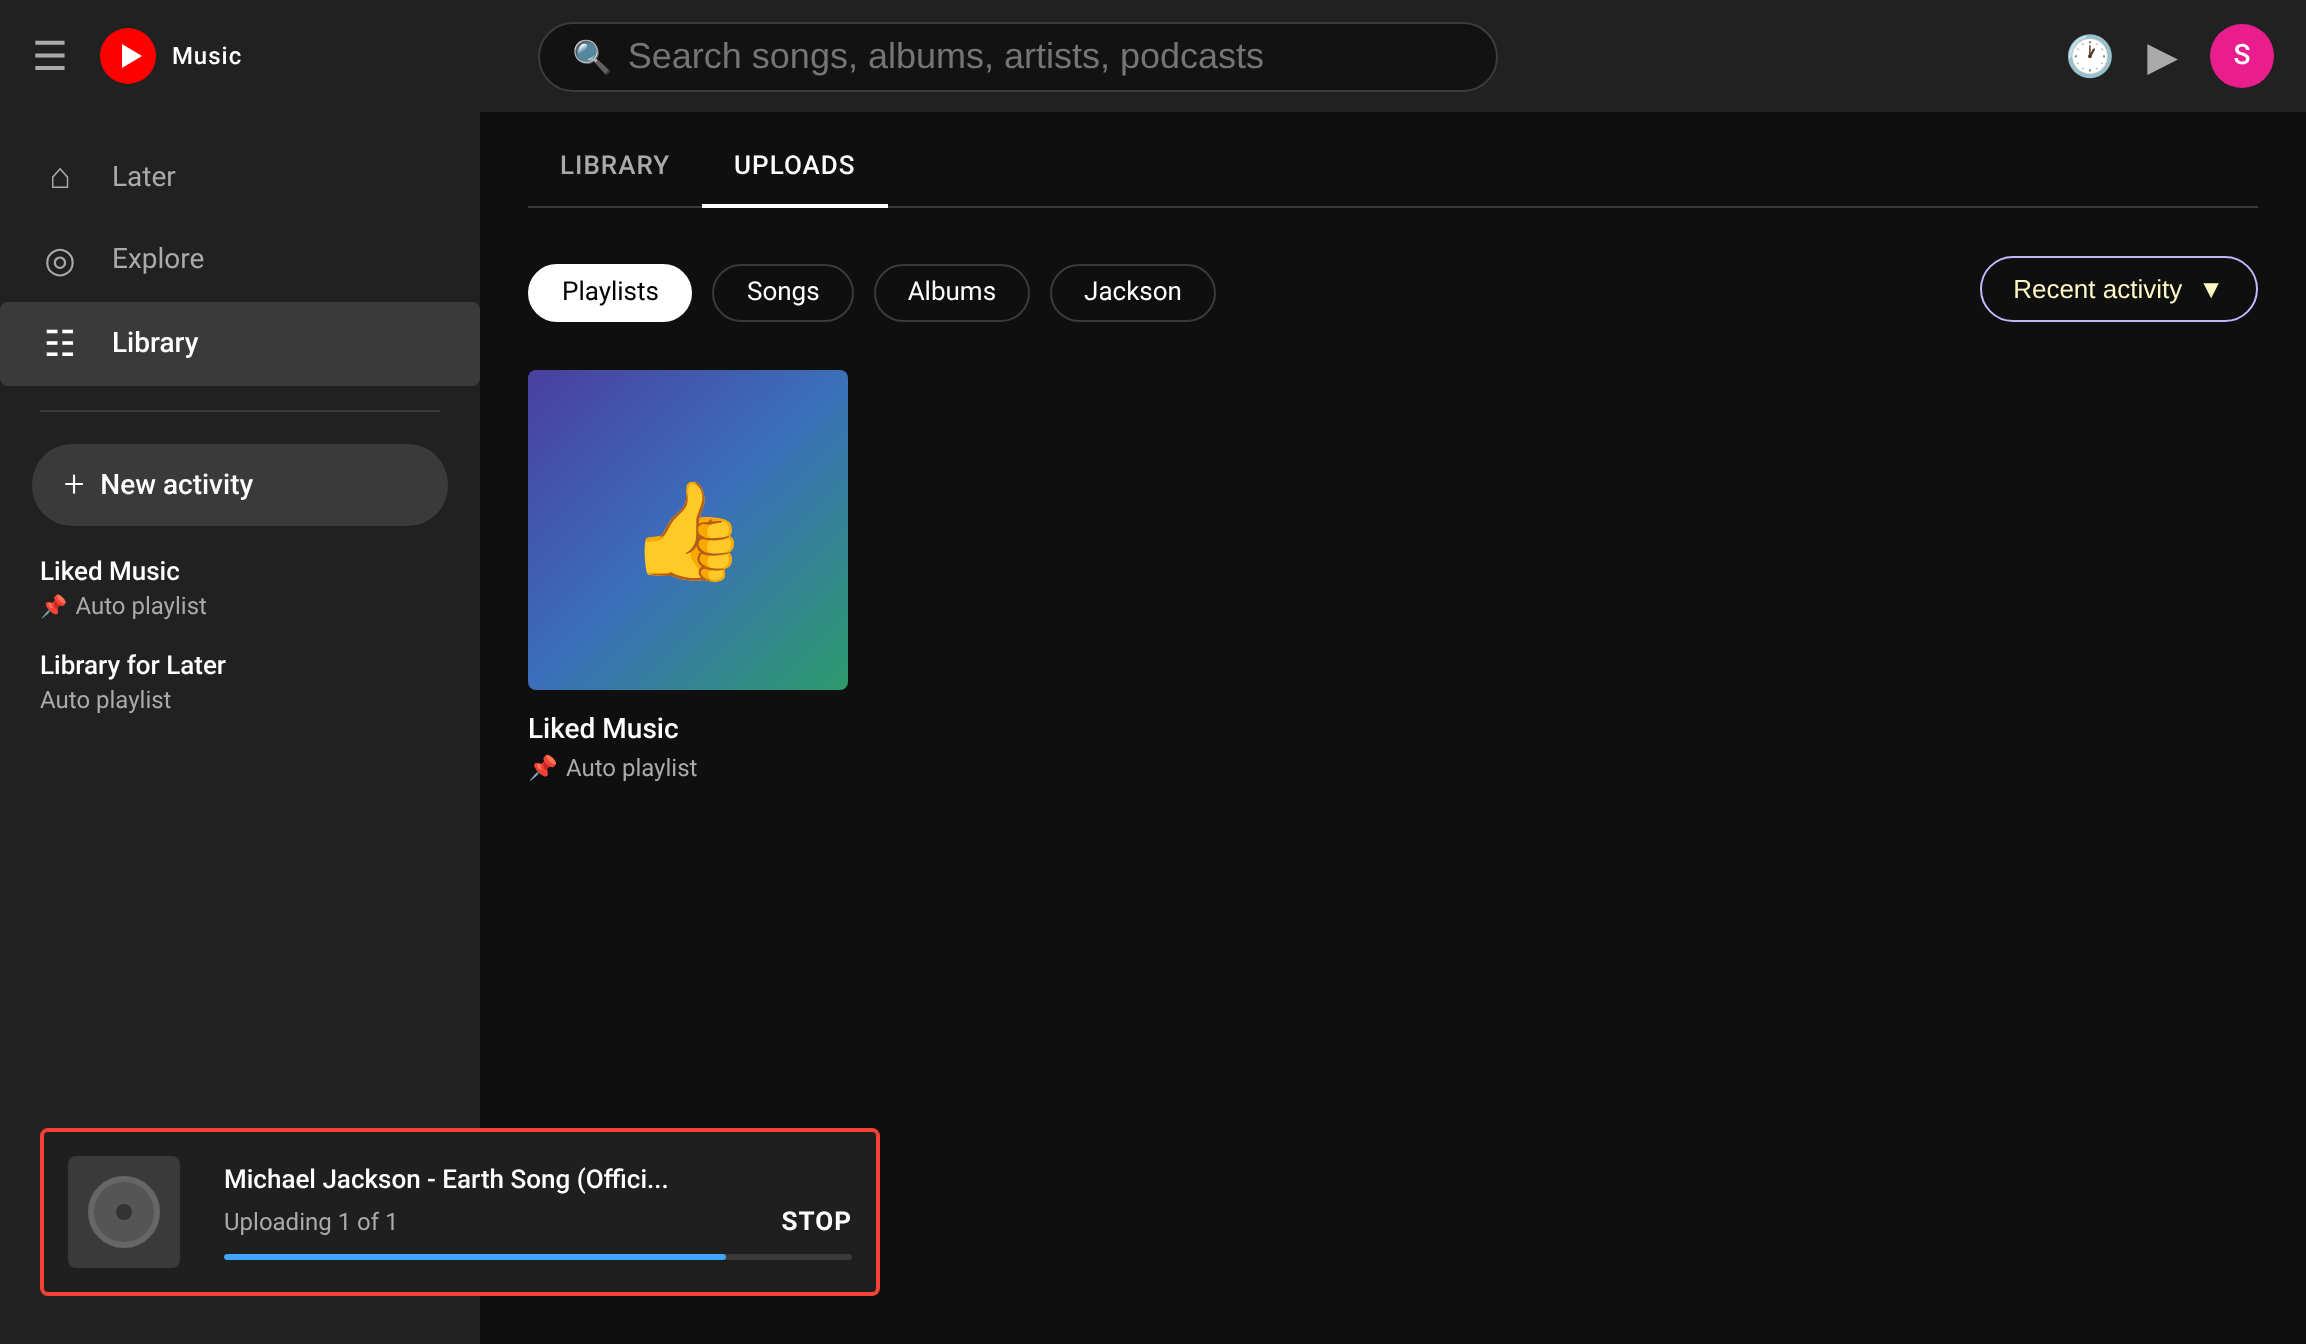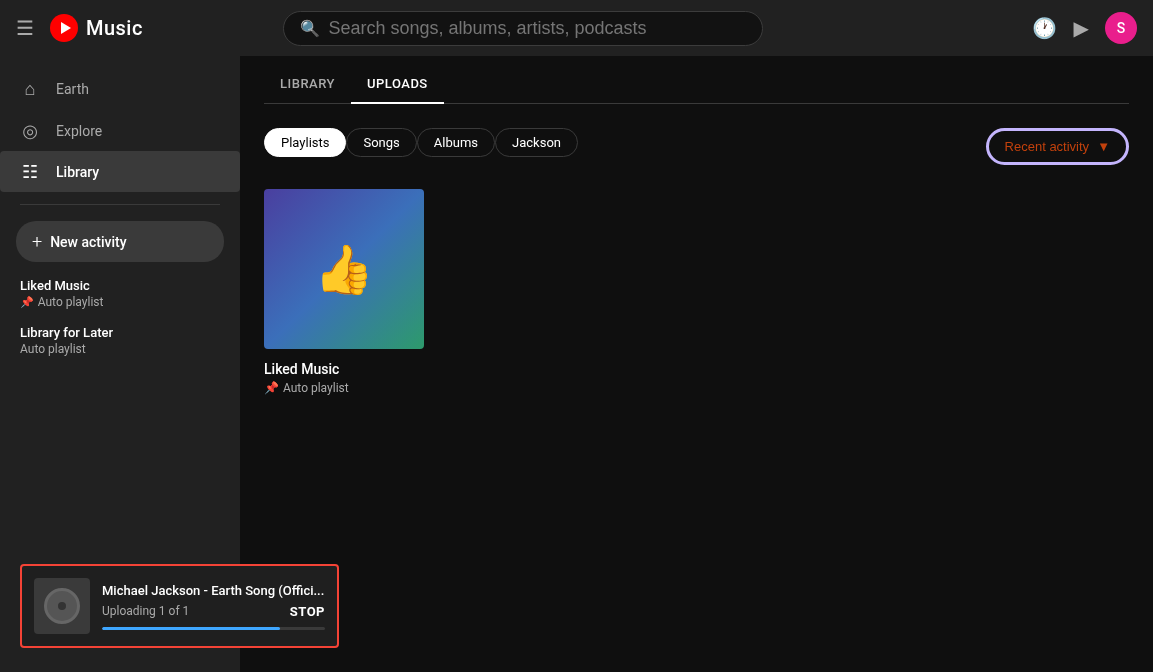--- a/index.html
+++ b/index.html
@@ -34,21 +34,21 @@
       display: flex;
       align-items: center;
       gap: 8px;
       flex-shrink: 0;
     }
     .logo-icon {
       width: 28px;
       height: 28px;
     }
     .logo-text {
-      font-size: 20px;
+      font-size: 12px;
       font-weight: 500;
       color: #fff;
       letter-spacing: 0.5px;
     }
     .search-bar {
       flex: 1;
       max-width: 480px;
       margin: 0 auto;
       display: flex;
       align-items: center;
@@ -214,21 +214,22 @@
       bottom: -1px;
       left: 0;
       right: 0;
       height: 2px;
       background: #fff;
     }
 
     
     .filter-row {
       display: flex;
-      align-items: flex-start;
+      align-items: flex-end;
+      gap: 10px;
       margin-bottom: 24px;
     }
     .filter-chip {
       padding: 6px 16px;
       border: 1px solid #3a3a3a;
       border-radius: 16px;
       font-size: 13px;
       color: #fff;
       cursor: pointer;
       background: transparent;
@@ -237,25 +238,25 @@
       background: #fff;
       color: #000;
       border-color: #fff;
     }
     .sort-btn {
       margin-left: auto;
       display: flex;
       align-items: center;
       gap: 8px;
       padding: 8px 16px;
-      border: 3px solid #c4b5fd;
+      border: 1px solid #c4b5fd;
       border-radius: 20px;
       cursor: pointer;
       background: transparent;
-      color: #c2410c;
+      color: #fef9c3;
       font-size: 13px;
     }
 
     
     .playlist-grid {
       display: flex;
       flex-wrap: wrap;
       gap: 16px;
     }
     .playlist-card {
@@ -292,28 +293,28 @@
       gap: 4px;
       font-size: 12px;
       color: #aaa;
     }
 
     
     .upload-toast {
       position: fixed;
       bottom: 24px;
       left: 20px;
-      width: 319px;
+      width: 420px;
       background: #1f1f1f;
       border: 2px solid #f44336;
       border-radius: 4px;
       display: flex;
       align-items: center;
       padding: 12px;
-      gap: 12px;
+      gap: 22px;
     }
     .upload-thumb {
       width: 56px;
       height: 56px;
       background: #3a3a3a;
       border-radius: 4px;
       display: flex;
       align-items: center;
       justify-content: center;
       flex-shrink: 0;
@@ -397,21 +398,21 @@
     <div class="avatar">S</div>
   </div>
 </div>
 
 <div class="main-layout">
 
   <div class="sidebar">
     <div class="sidebar-nav">
       <div class="sidebar-nav-item">
         <span class="nav-icon">⌂</span>
-        <span class="nav-label">Earth</span>
+        <span class="nav-label">Later</span>
       </div>
       <div class="sidebar-nav-item">
         <span class="nav-icon">◎</span>
         <span class="nav-label">Explore</span>
       </div>
       <div class="sidebar-nav-item active">
         <span class="nav-icon">☷</span>
         <span class="nav-label">Library</span>
       </div>
     </div>

